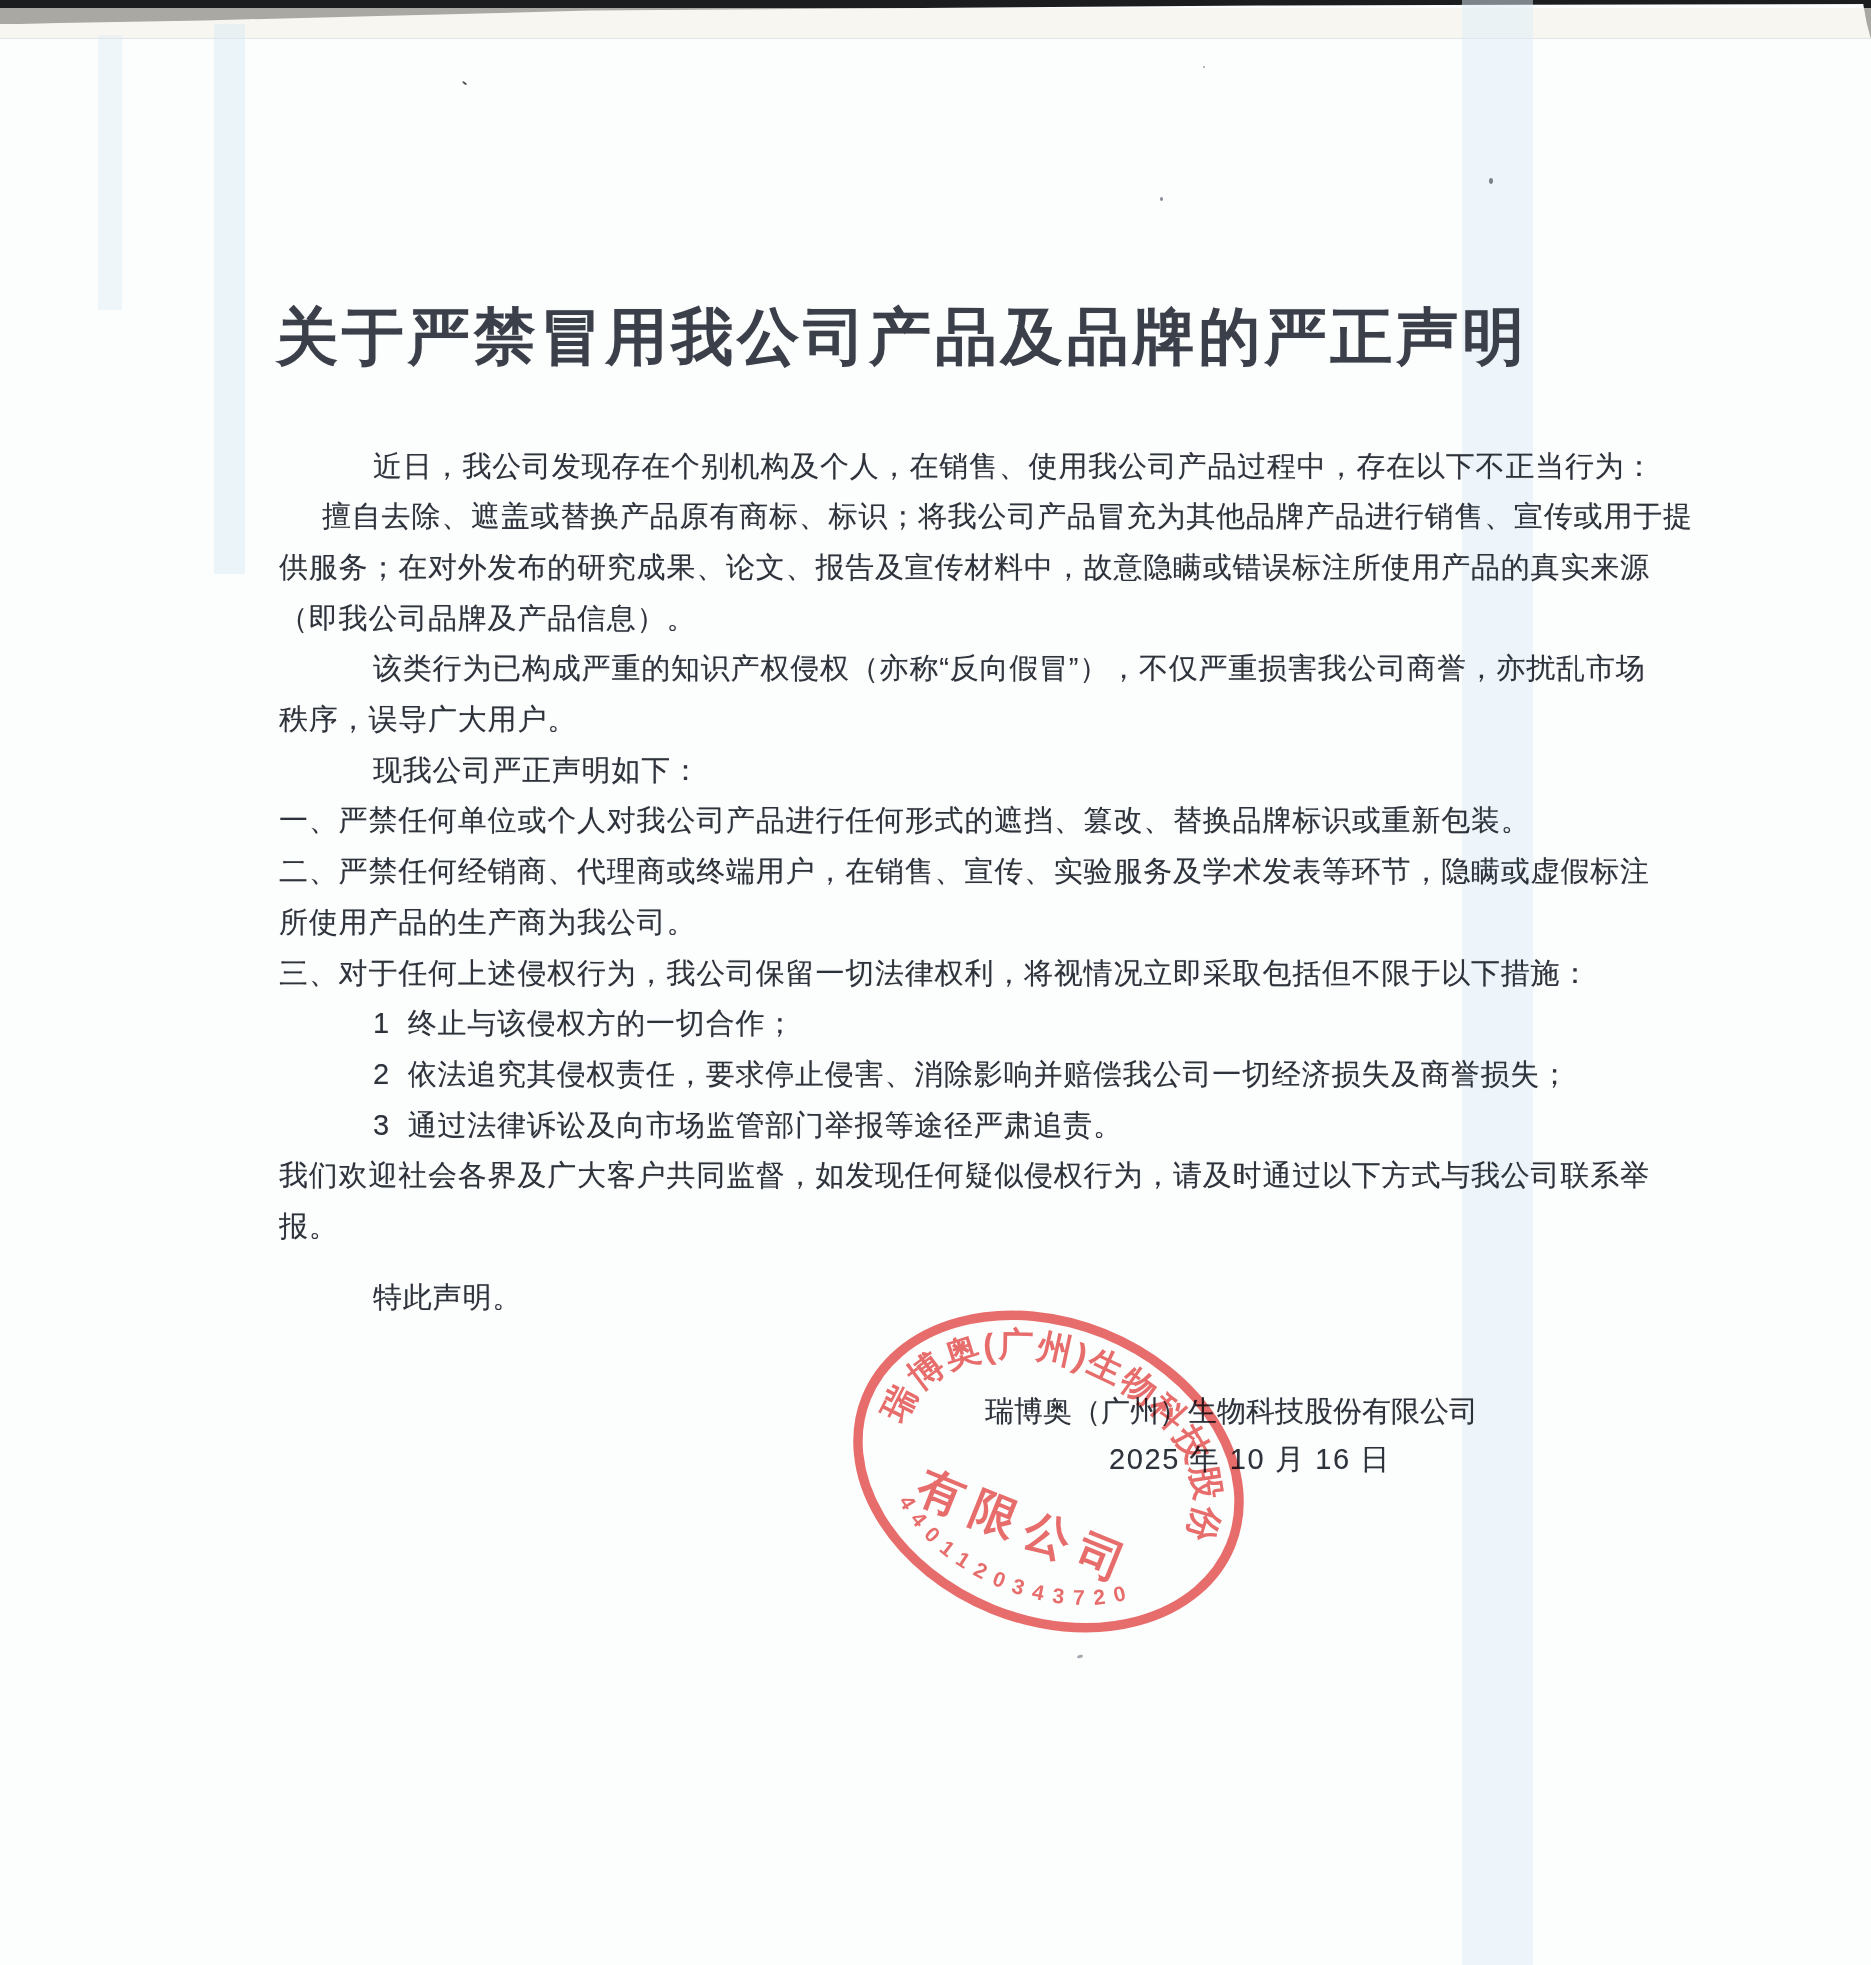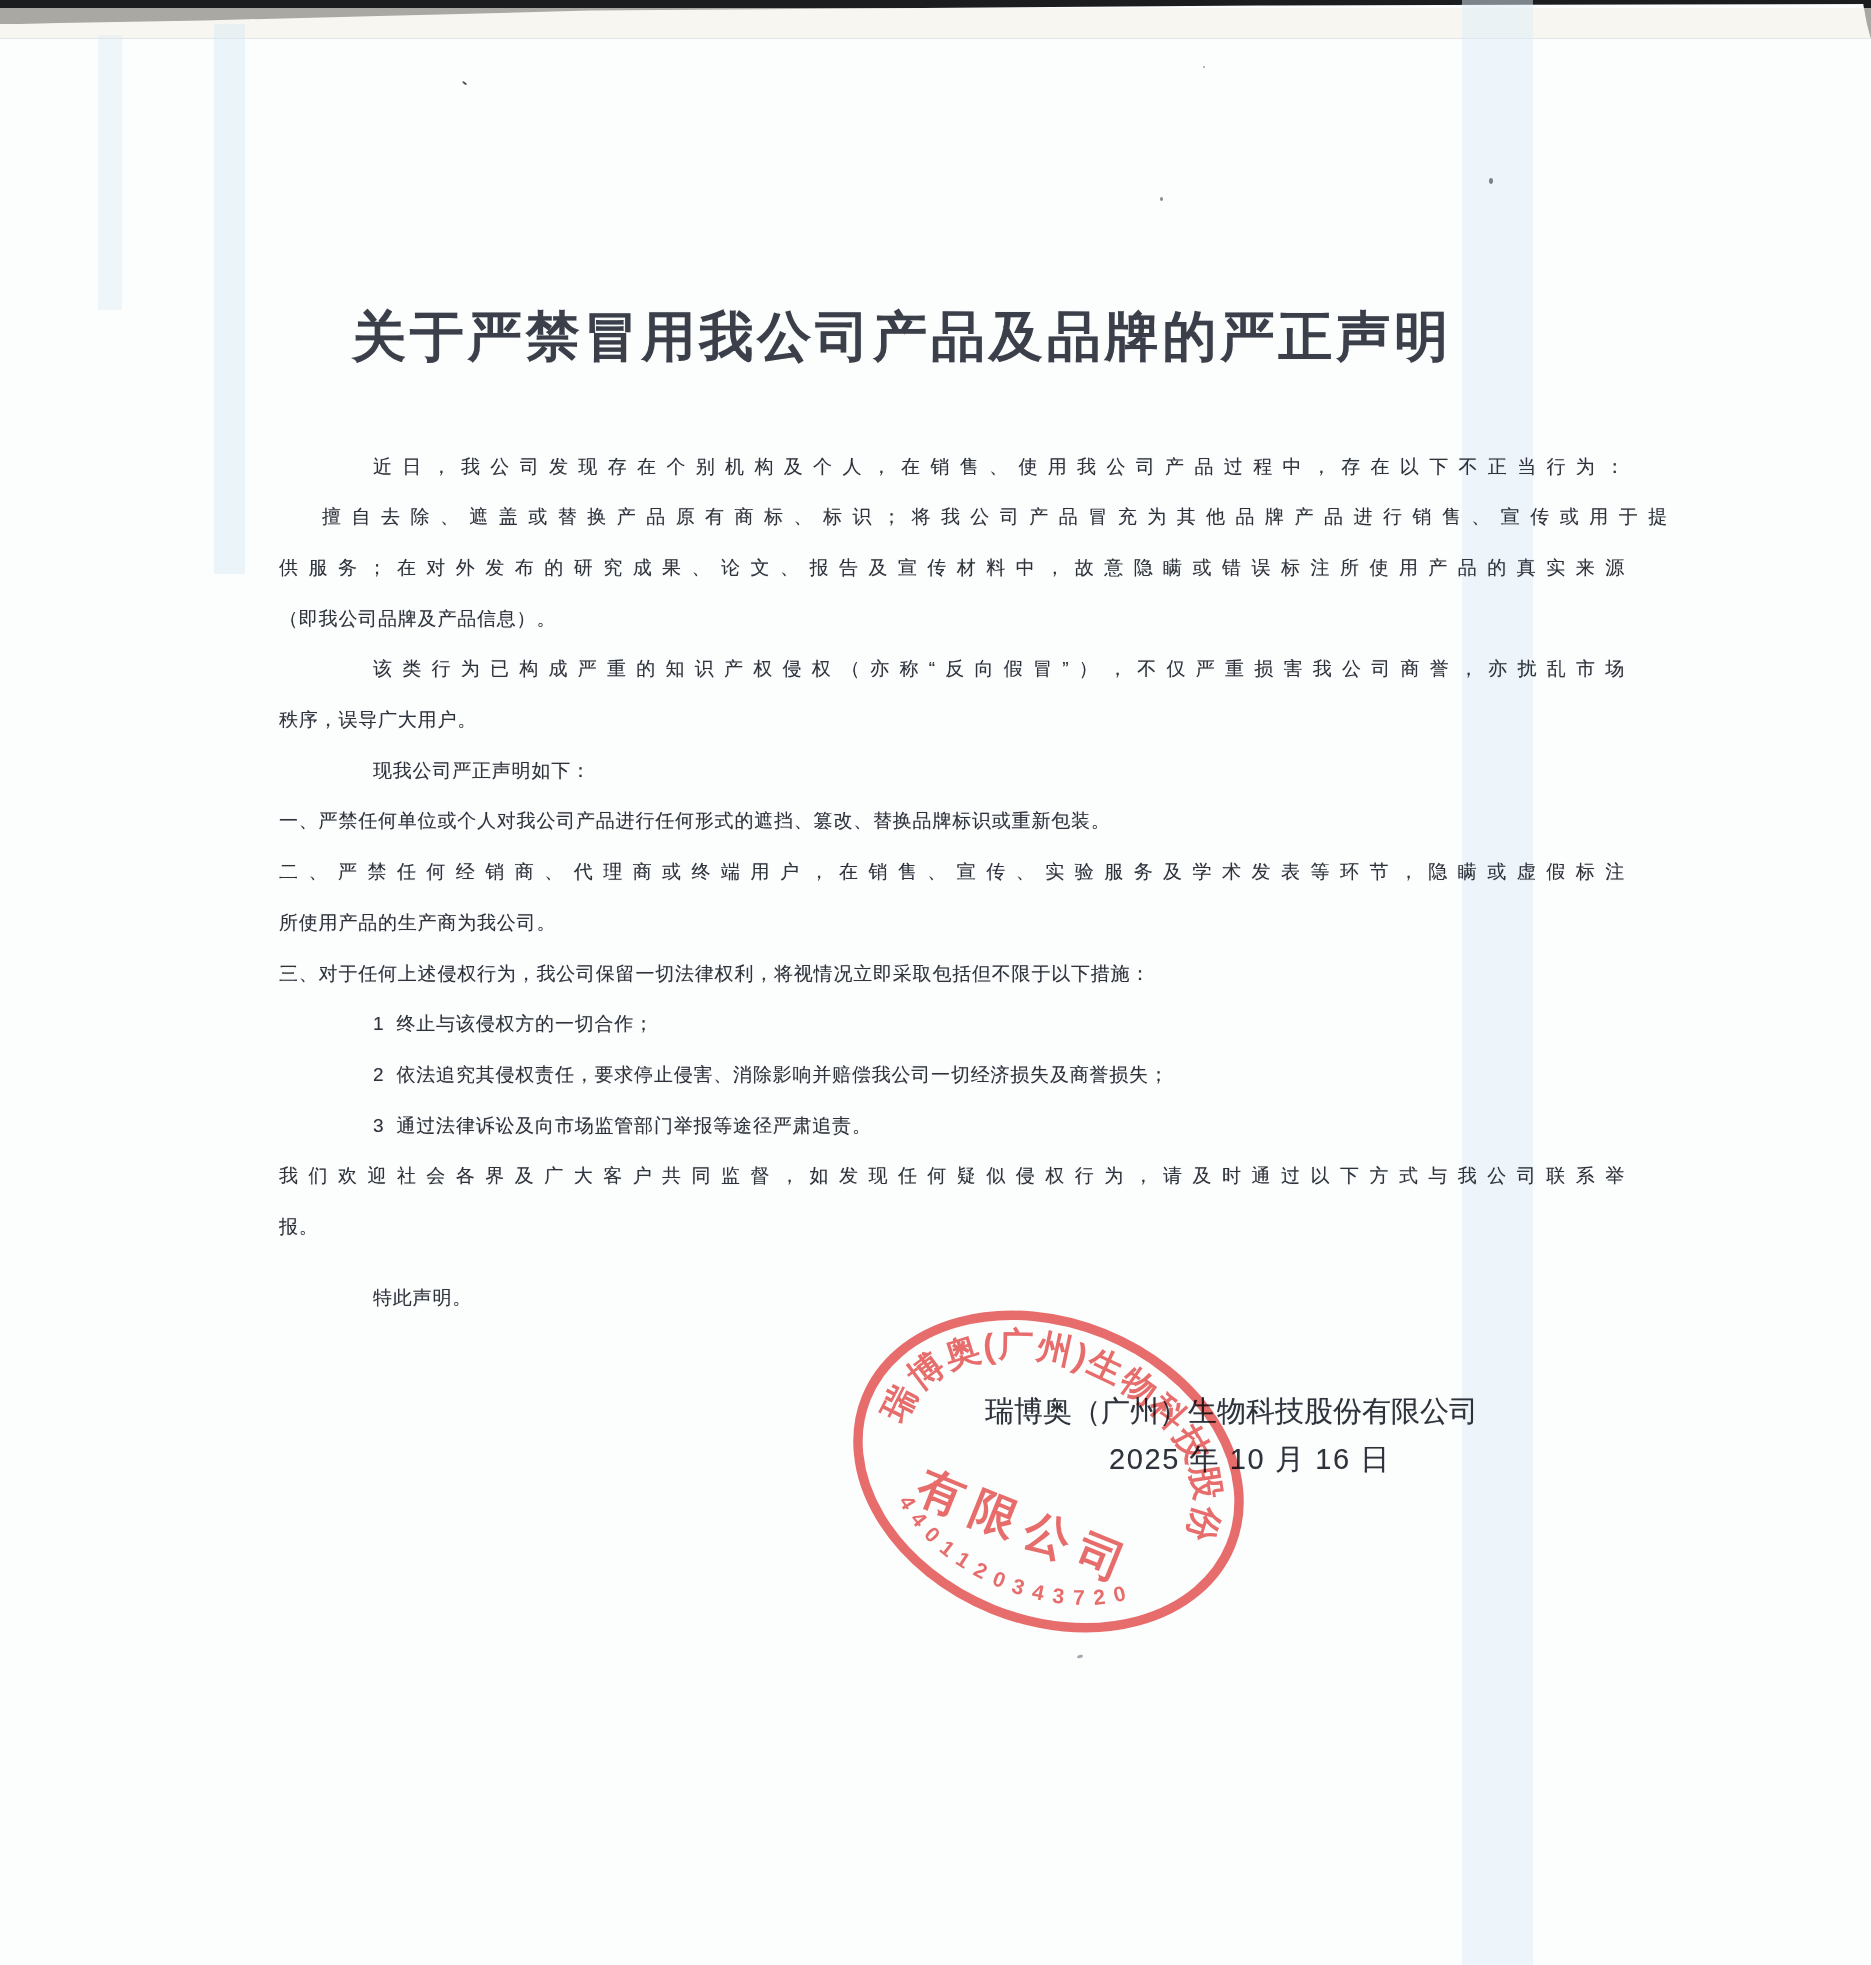--- a/index.html
+++ b/index.html
@@ -30,26 +30,26 @@
   .sp1{left:462px;top:82px;width:4.7px;height:2.4px;background:#4a4e54;transform:rotate(38deg);}
   .sp2{left:1160px;top:197px;width:3.1px;height:3.5px;background:#8a9097;}
   .sp3{left:1203px;top:66px;width:2.4px;height:2.4px;background:#9aa2a9;}
   .sp4{left:1489px;top:178px;width:3.5px;height:5.5px;background:#7b8187;}
   .sp7{left:1077px;top:1655px;width:6.3px;height:2.8px;background:#a2abb2;transform:rotate(-12deg);}
 
   
   .title{
     position:absolute;left:0;top:307px;width:1804px;height:59px;
     margin:0;line-height:59px;text-align:center;
-    font-size:54px;font-weight:700;letter-spacing:3.9px;color:#3a3f49;
+    font-size:62px;font-weight:700;letter-spacing:3.9px;color:#3a3f49;
     text-shadow:0 0 0.8px rgba(46,50,62,.28);
   }
   .line{
     position:absolute;left:279px;width:1346px;height:51px;box-sizing:border-box;
-    line-height:51px;font-size:19px;font-weight:500;white-space:pre;
+    line-height:51px;font-size:29px;font-weight:500;white-space:pre;
     letter-spacing:0.8px;color:inherit;
     text-shadow:0 0 0.8px rgba(40,45,55,.30);
   }
   .line.indent{padding-left:94px;}
   .line.justify{text-align:justify;text-align-last:justify;}
   .sig{
     position:absolute;height:51px;line-height:51px;font-size:29px;font-weight:500;
     white-space:pre;text-shadow:0 0 0.8px rgba(40,45,55,.30);
   }
   .sig-company{left:985px;top:1386px;}

